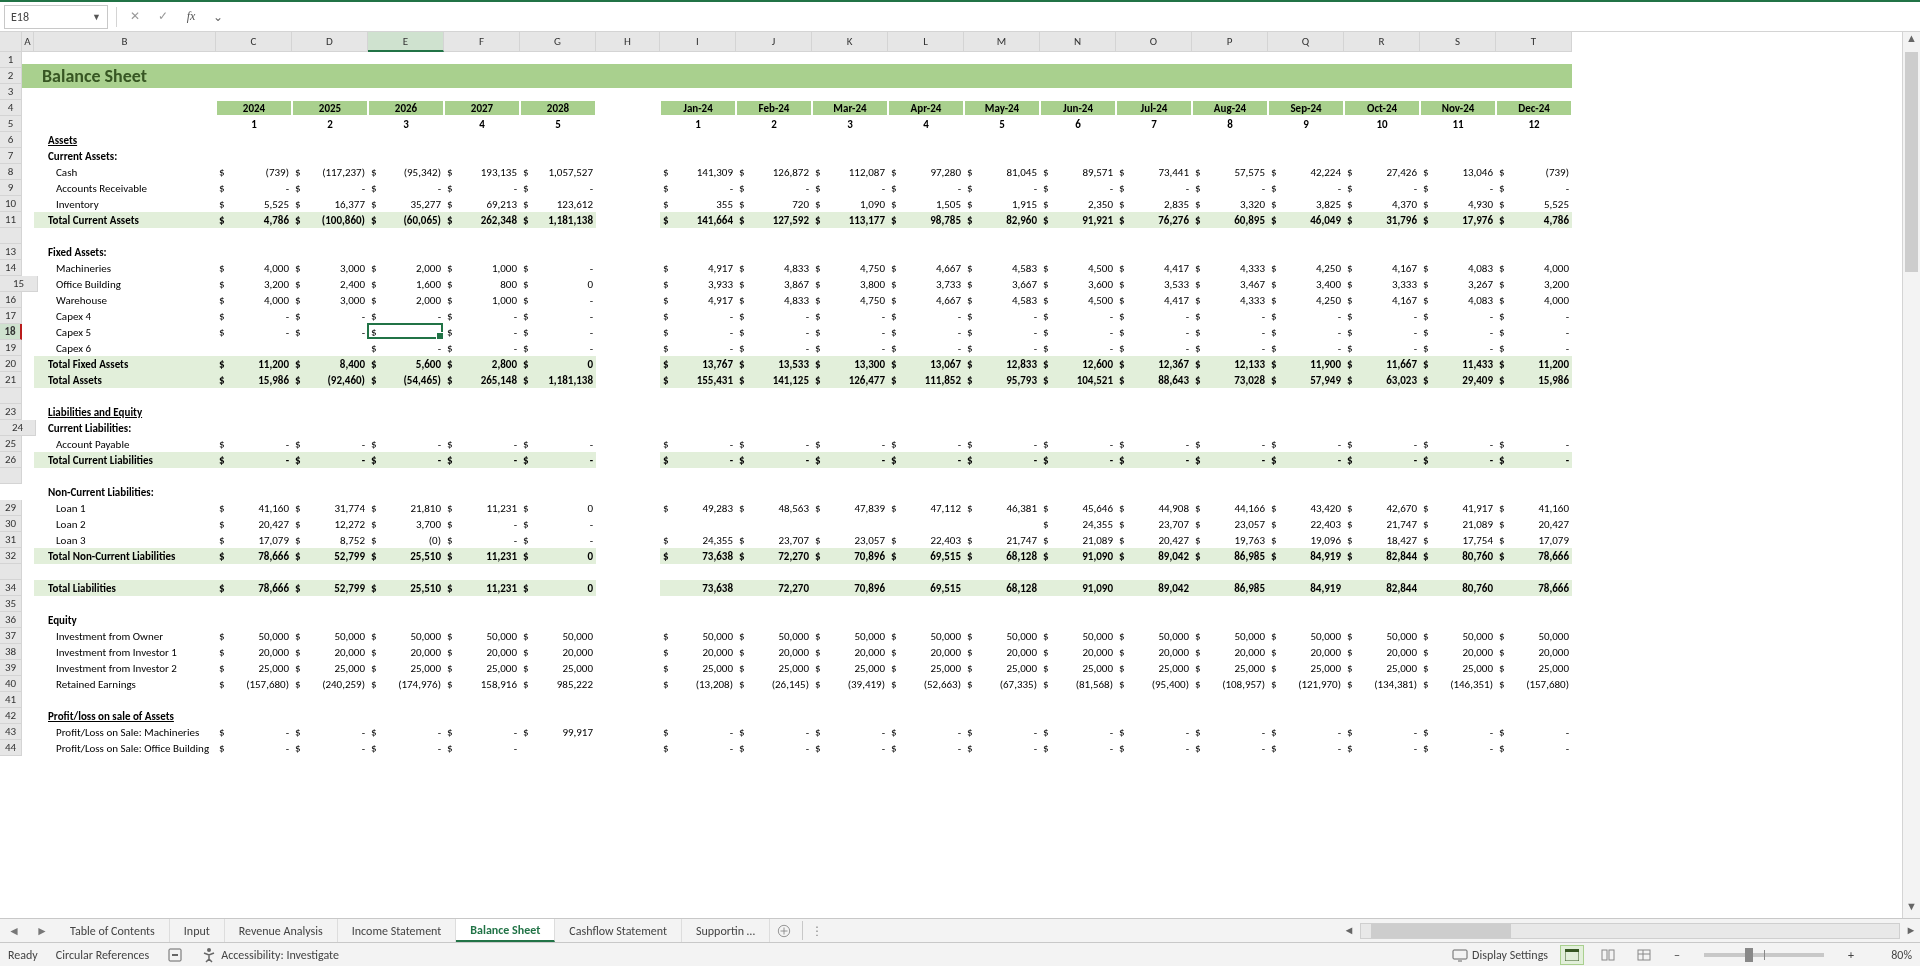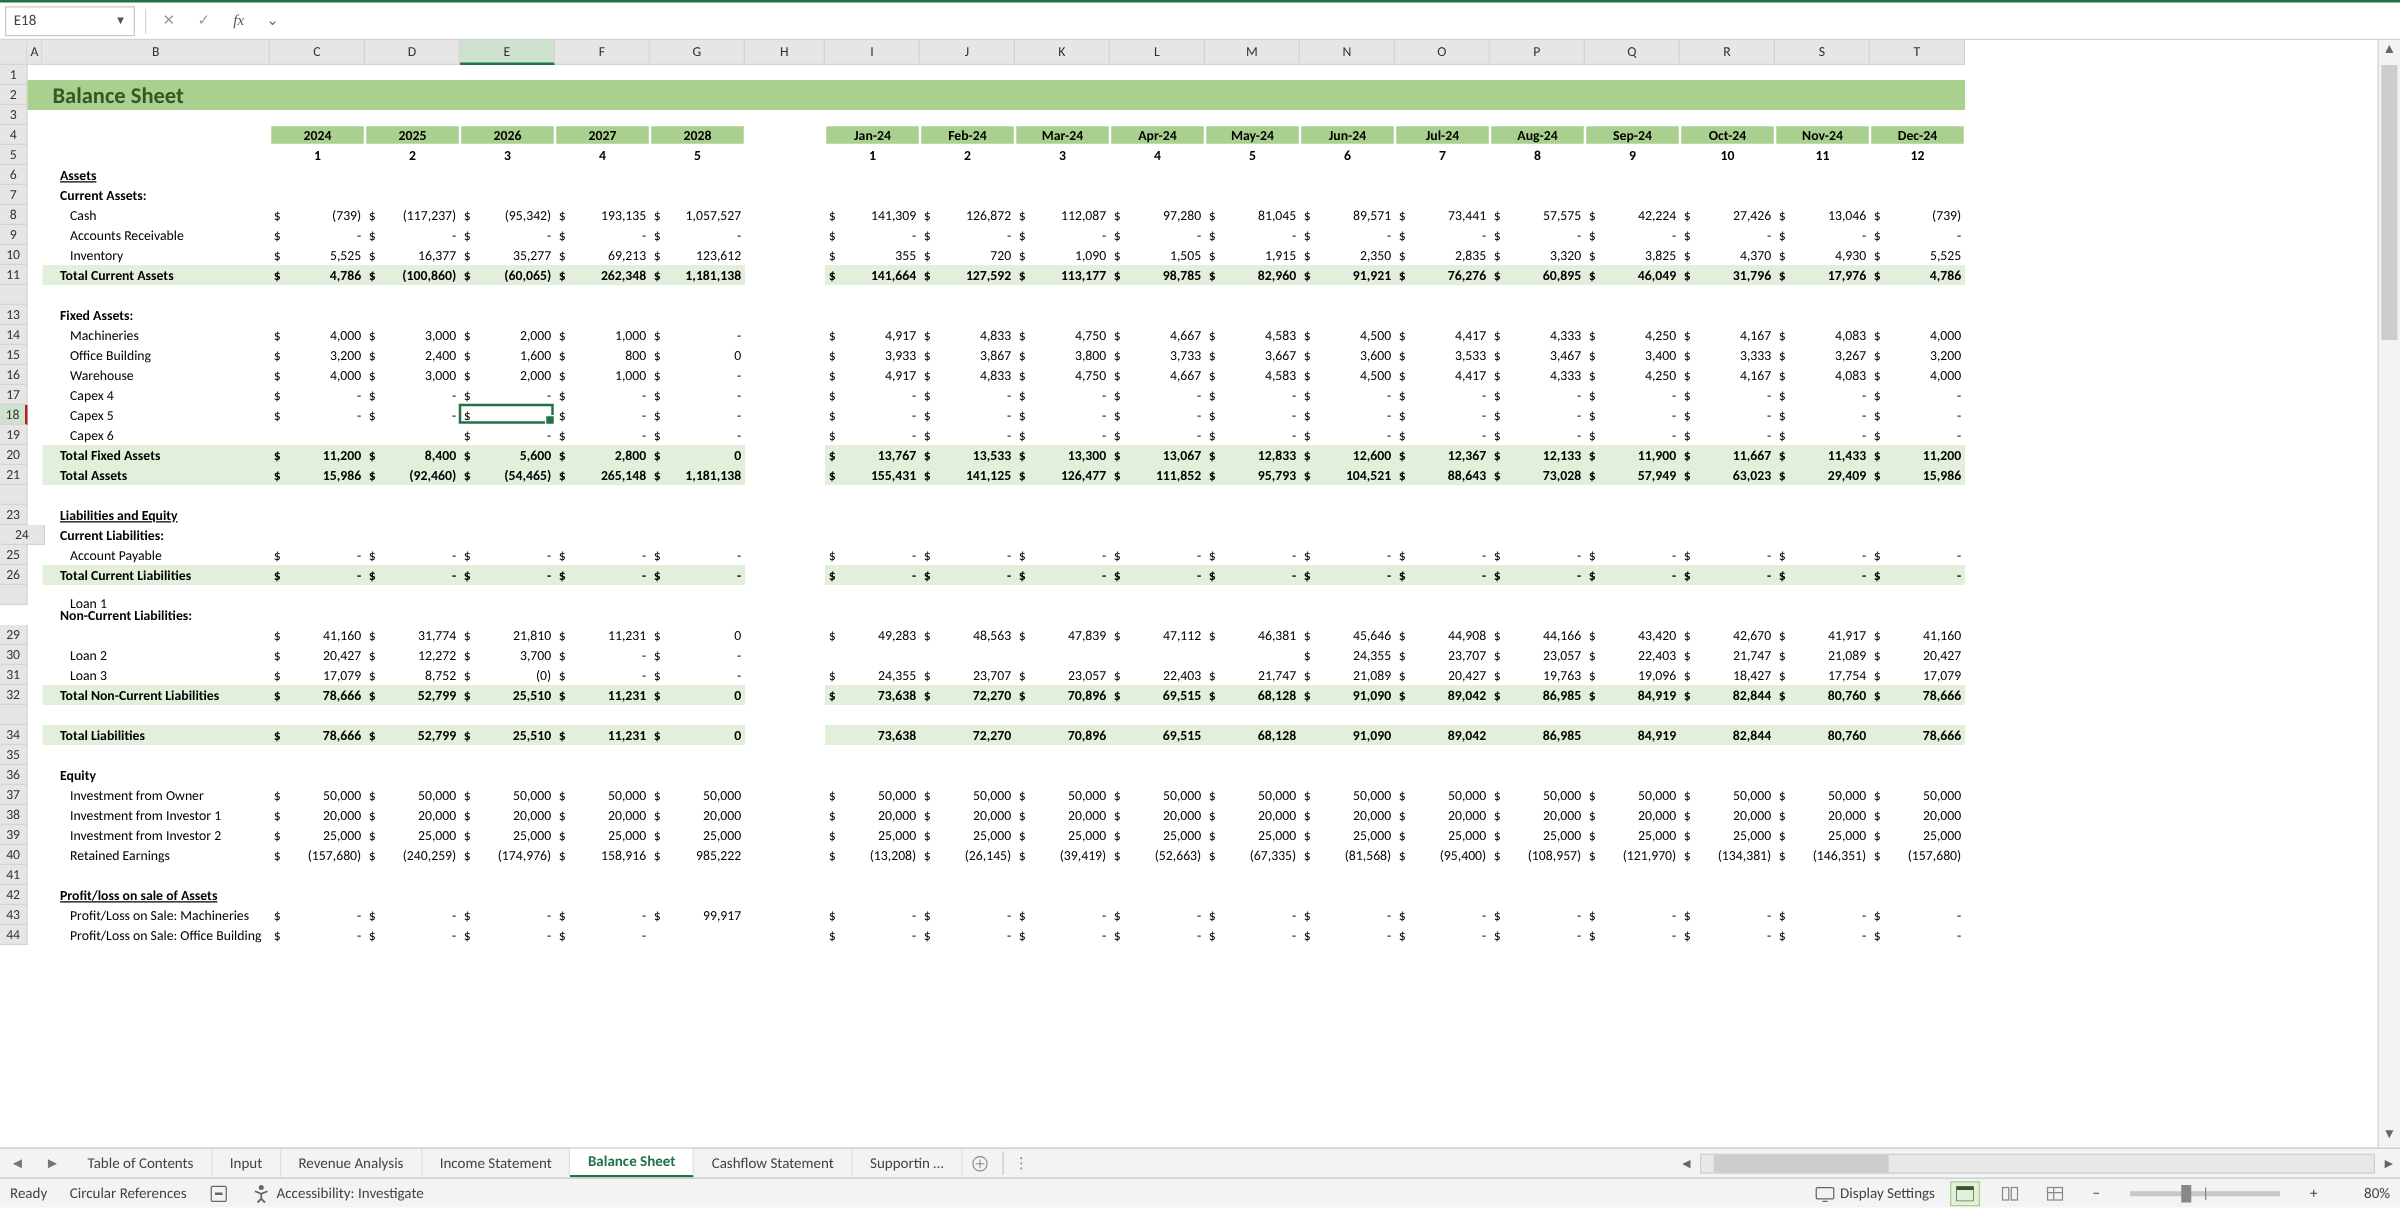--- a/index.html
+++ b/index.html
@@ -32,21 +32,21 @@
     position: relative; width: 1920px; height: 700px;
     background: #fff; overflow: hidden;
   }
   
   .col-hdr, .row-hdr {
     background: #e6e6e6; color: #333; font-size: 11px;
     display: flex; align-items: center; justify-content: center;
     border-right: 1px solid #d4d4d4; border-bottom: 1px solid #d4d4d4;
   }
   .col-hdr.active { background: #cfe2cf; border-bottom: 2px solid #217346; }
-  .row-hdr.active { background: #cfe2cf; border-right: 2px solid #b91c1c; }
+  .row-hdr.active { background: #cfe2cf; border-right: 2px solid #b91c1c; font-weight: bold; }
 
   .grid-row { position: absolute; left: 0; right: 0; height: 16px; }
   .grid-row > div { position: absolute; top: 0; height: 100%; }
 
   .cell { font-size: 11px; display: flex; align-items: center; padding: 0 3px; overflow: hidden; white-space: nowrap; }
   .cell.r { justify-content: flex-end; }
   .cell.c { justify-content: center; }
   .cell.l { justify-content: flex-start; }
   .cell.cur { padding-left: 3px; } 
 
@@ -163,21 +163,21 @@
     <div class="row-hdr" style="position:absolute;left:0;top:84px;width:22px;height:16px">5</div>
     <div class="row-hdr" style="position:absolute;left:0;top:100px;width:22px;height:16px">6</div>
     <div class="row-hdr" style="position:absolute;left:0;top:116px;width:22px;height:16px">7</div>
     <div class="row-hdr" style="position:absolute;left:0;top:132px;width:22px;height:16px">8</div>
     <div class="row-hdr" style="position:absolute;left:0;top:148px;width:22px;height:16px">9</div>
     <div class="row-hdr" style="position:absolute;left:0;top:164px;width:22px;height:16px">10</div>
     <div class="row-hdr" style="position:absolute;left:0;top:180px;width:22px;height:16px">11</div>
     <div class="row-hdr" style="position:absolute;left:0;top:196px;width:22px;height:16px"></div>
     <div class="row-hdr" style="position:absolute;left:0;top:212px;width:22px;height:16px">13</div>
     <div class="row-hdr" style="position:absolute;left:0;top:228px;width:22px;height:16px">14</div>
-    <div class="row-hdr" style="position:absolute;left:0;top:244px;width:22px;height:16px">15</div>
+    <div class="row-hdr" style="position:absolute;left:0;top:244px;width:38px;height:16px">15</div>
     <div class="row-hdr" style="position:absolute;left:0;top:260px;width:22px;height:16px">16</div>
     <div class="row-hdr" style="position:absolute;left:0;top:276px;width:22px;height:16px">17</div>
     <div class="row-hdr active" style="position:absolute;left:0;top:292px;width:22px;height:16px">18</div>
     <div class="row-hdr" style="position:absolute;left:0;top:308px;width:22px;height:16px">19</div>
     <div class="row-hdr" style="position:absolute;left:0;top:324px;width:22px;height:16px">20</div>
     <div class="row-hdr" style="position:absolute;left:0;top:340px;width:22px;height:16px">21</div>
     <div class="row-hdr" style="position:absolute;left:0;top:356px;width:22px;height:16px"></div>
     <div class="row-hdr" style="position:absolute;left:0;top:372px;width:22px;height:16px">23</div>
     <div class="row-hdr" style="position:absolute;left:0;top:388px;width:36px;height:16px">24</div>
     <div class="row-hdr" style="position:absolute;left:0;top:404px;width:22px;height:16px">25</div>
@@ -733,21 +733,21 @@
     <div class="cell l cur bold" style="position:absolute;left:1192px;top:420px;width:14px;height:16px">$</div>
     <div class="cell r bold" style="position:absolute;left:1192px;top:420px;width:76px;height:16px">-</div>
     <div class="cell l cur bold" style="position:absolute;left:1268px;top:420px;width:14px;height:16px">$</div>
     <div class="cell r bold" style="position:absolute;left:1268px;top:420px;width:76px;height:16px">-</div>
     <div class="cell l cur bold" style="position:absolute;left:1344px;top:420px;width:14px;height:16px">$</div>
     <div class="cell r bold" style="position:absolute;left:1344px;top:420px;width:76px;height:16px">-</div>
     <div class="cell l cur bold" style="position:absolute;left:1420px;top:420px;width:14px;height:16px">$</div>
     <div class="cell r bold" style="position:absolute;left:1420px;top:420px;width:76px;height:16px">-</div>
     <div class="cell l cur bold" style="position:absolute;left:1496px;top:420px;width:14px;height:16px">$</div>
     <div class="cell r bold" style="position:absolute;left:1496px;top:420px;width:76px;height:16px">-</div>
-    <div class="cell l indent2" style="position:absolute;left:34px;top:442px;width:182px;height:16px">Loan 1</div>
+    <div class="cell l indent2" style="position:absolute;left:34px;top:468px;width:182px;height:16px">Loan 1</div>
     <div class="cell l cur " style="position:absolute;left:216px;top:468px;width:14px;height:16px">$</div>
     <div class="cell r " style="position:absolute;left:216px;top:468px;width:76px;height:16px">41,160</div>
     <div class="cell l cur " style="position:absolute;left:292px;top:468px;width:14px;height:16px">$</div>
     <div class="cell r " style="position:absolute;left:292px;top:468px;width:76px;height:16px">31,774</div>
     <div class="cell l cur " style="position:absolute;left:368px;top:468px;width:14px;height:16px">$</div>
     <div class="cell r " style="position:absolute;left:368px;top:468px;width:76px;height:16px">21,810</div>
     <div class="cell l cur " style="position:absolute;left:444px;top:468px;width:14px;height:16px">$</div>
     <div class="cell r " style="position:absolute;left:444px;top:468px;width:76px;height:16px">11,231</div>
     <div class="cell l cur " style="position:absolute;left:520px;top:468px;width:14px;height:16px">$</div>
     <div class="cell r " style="position:absolute;left:520px;top:468px;width:76px;height:16px">0</div>

